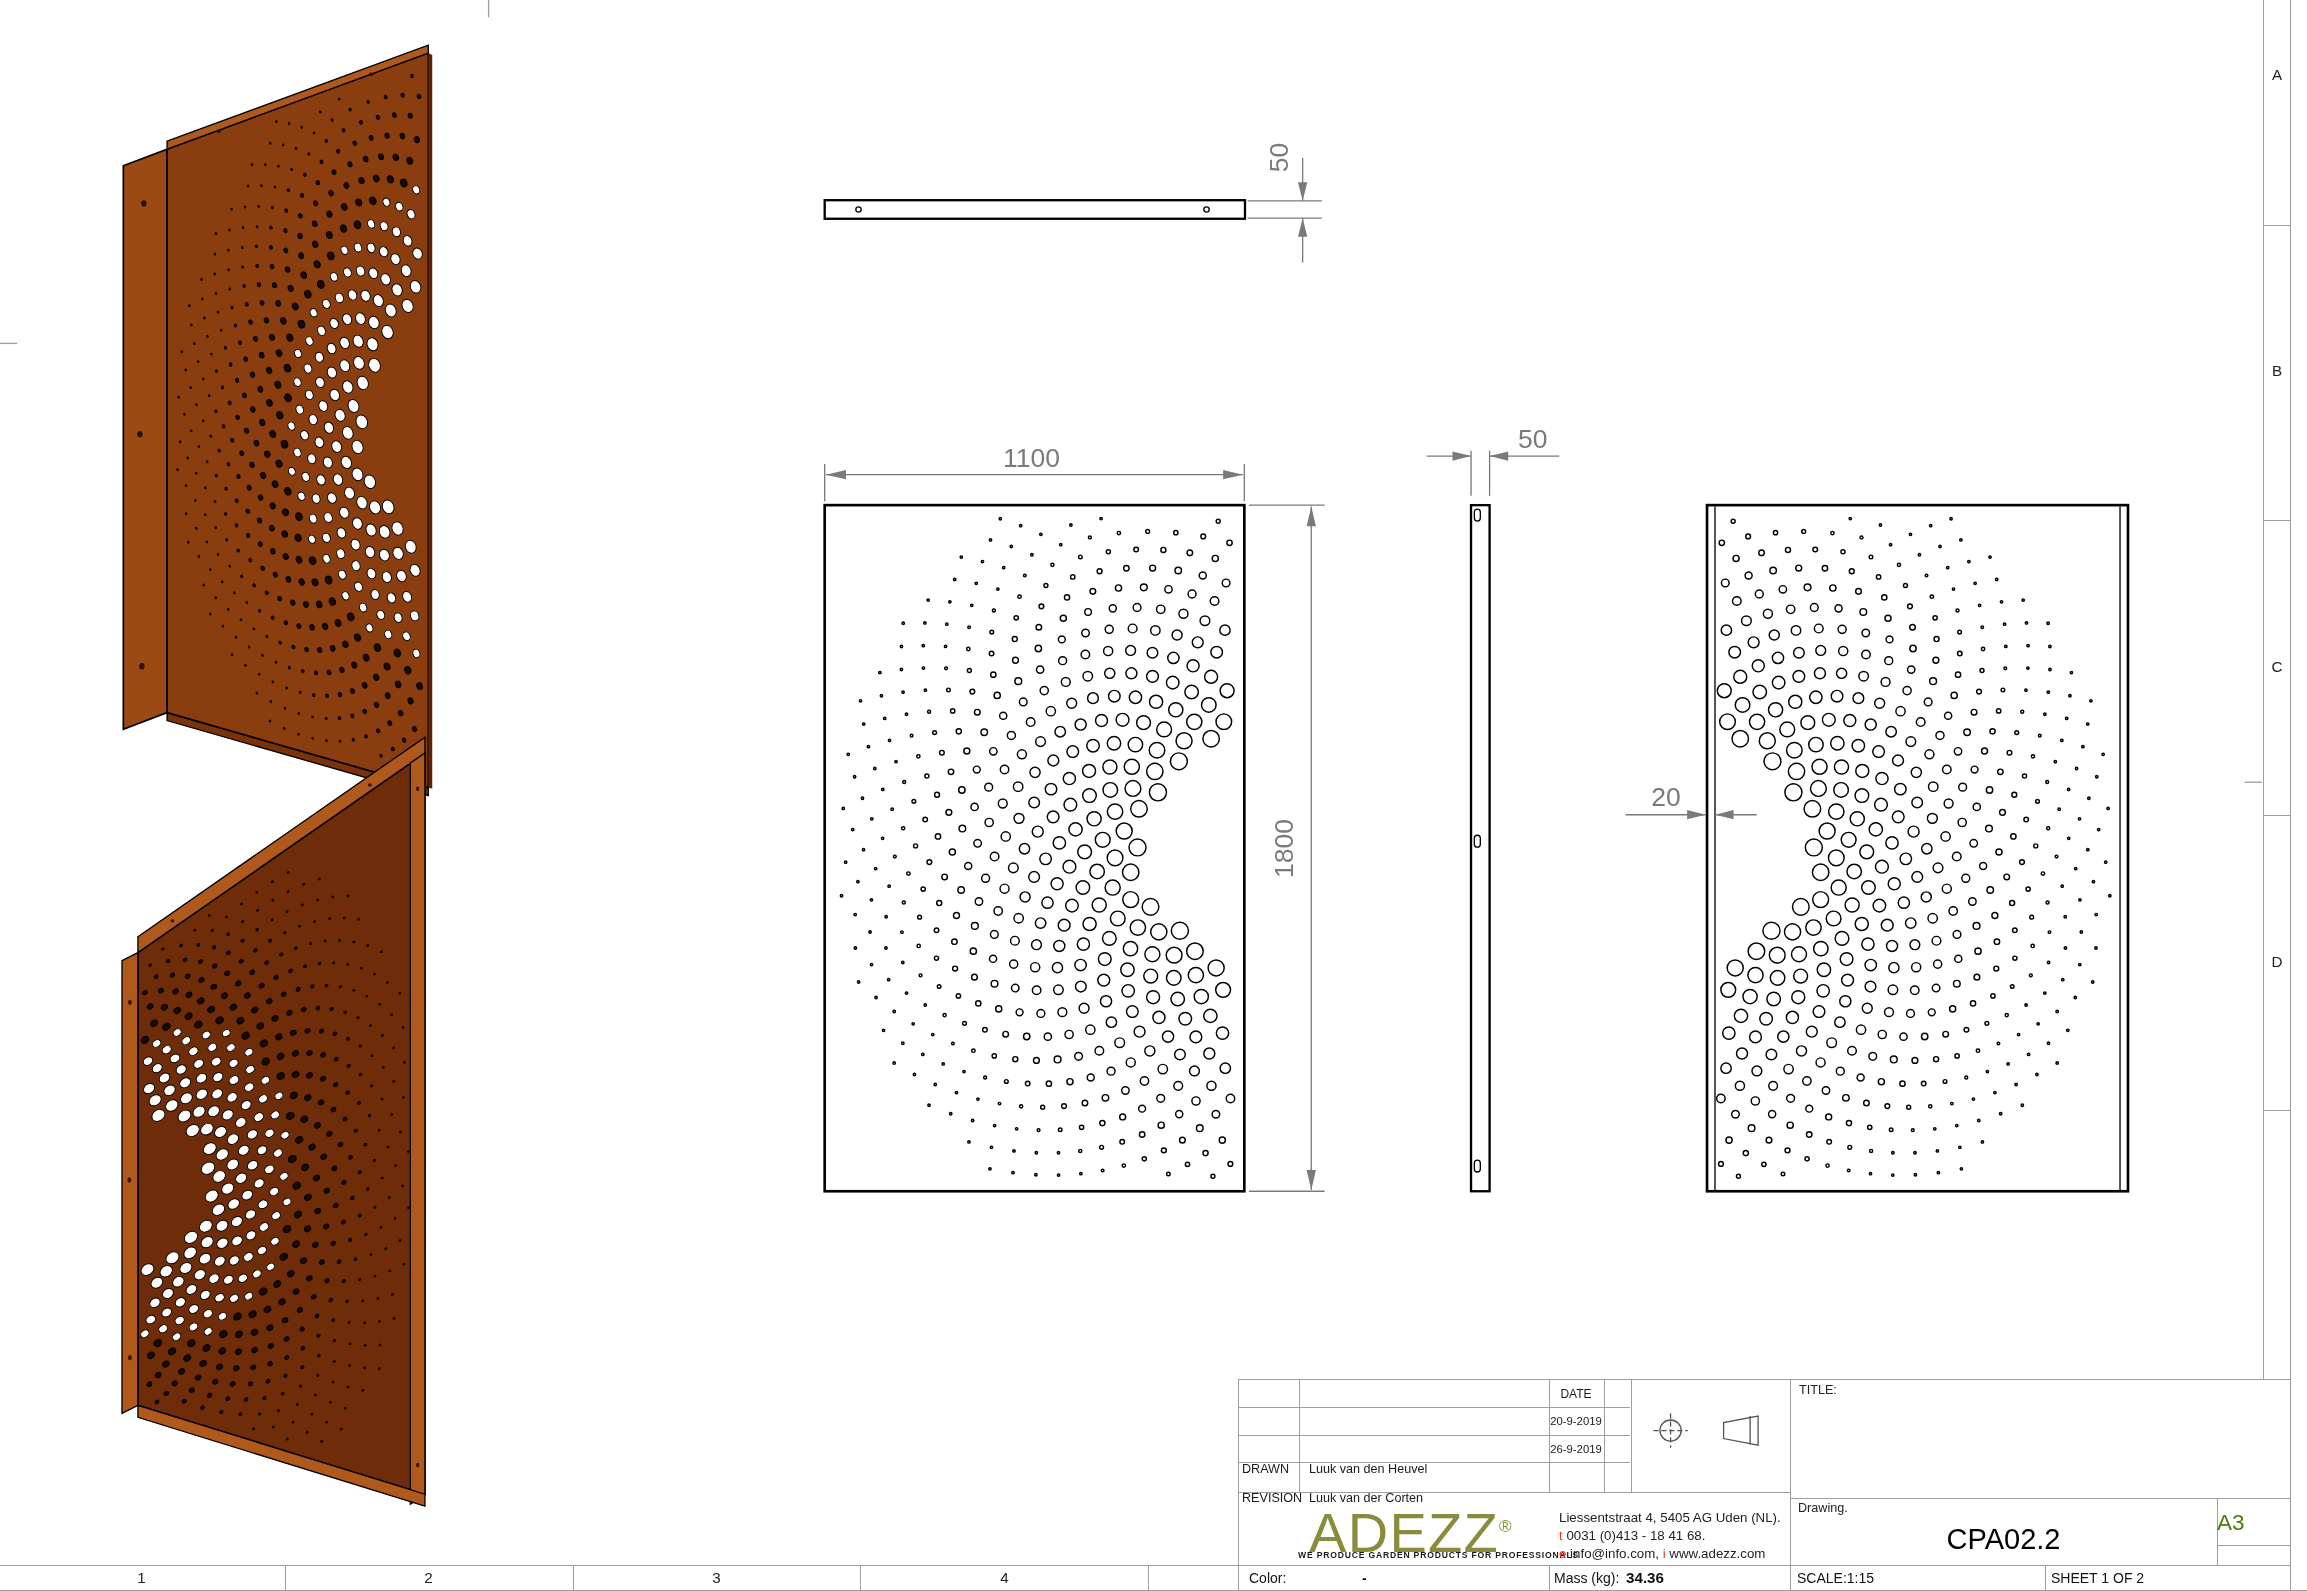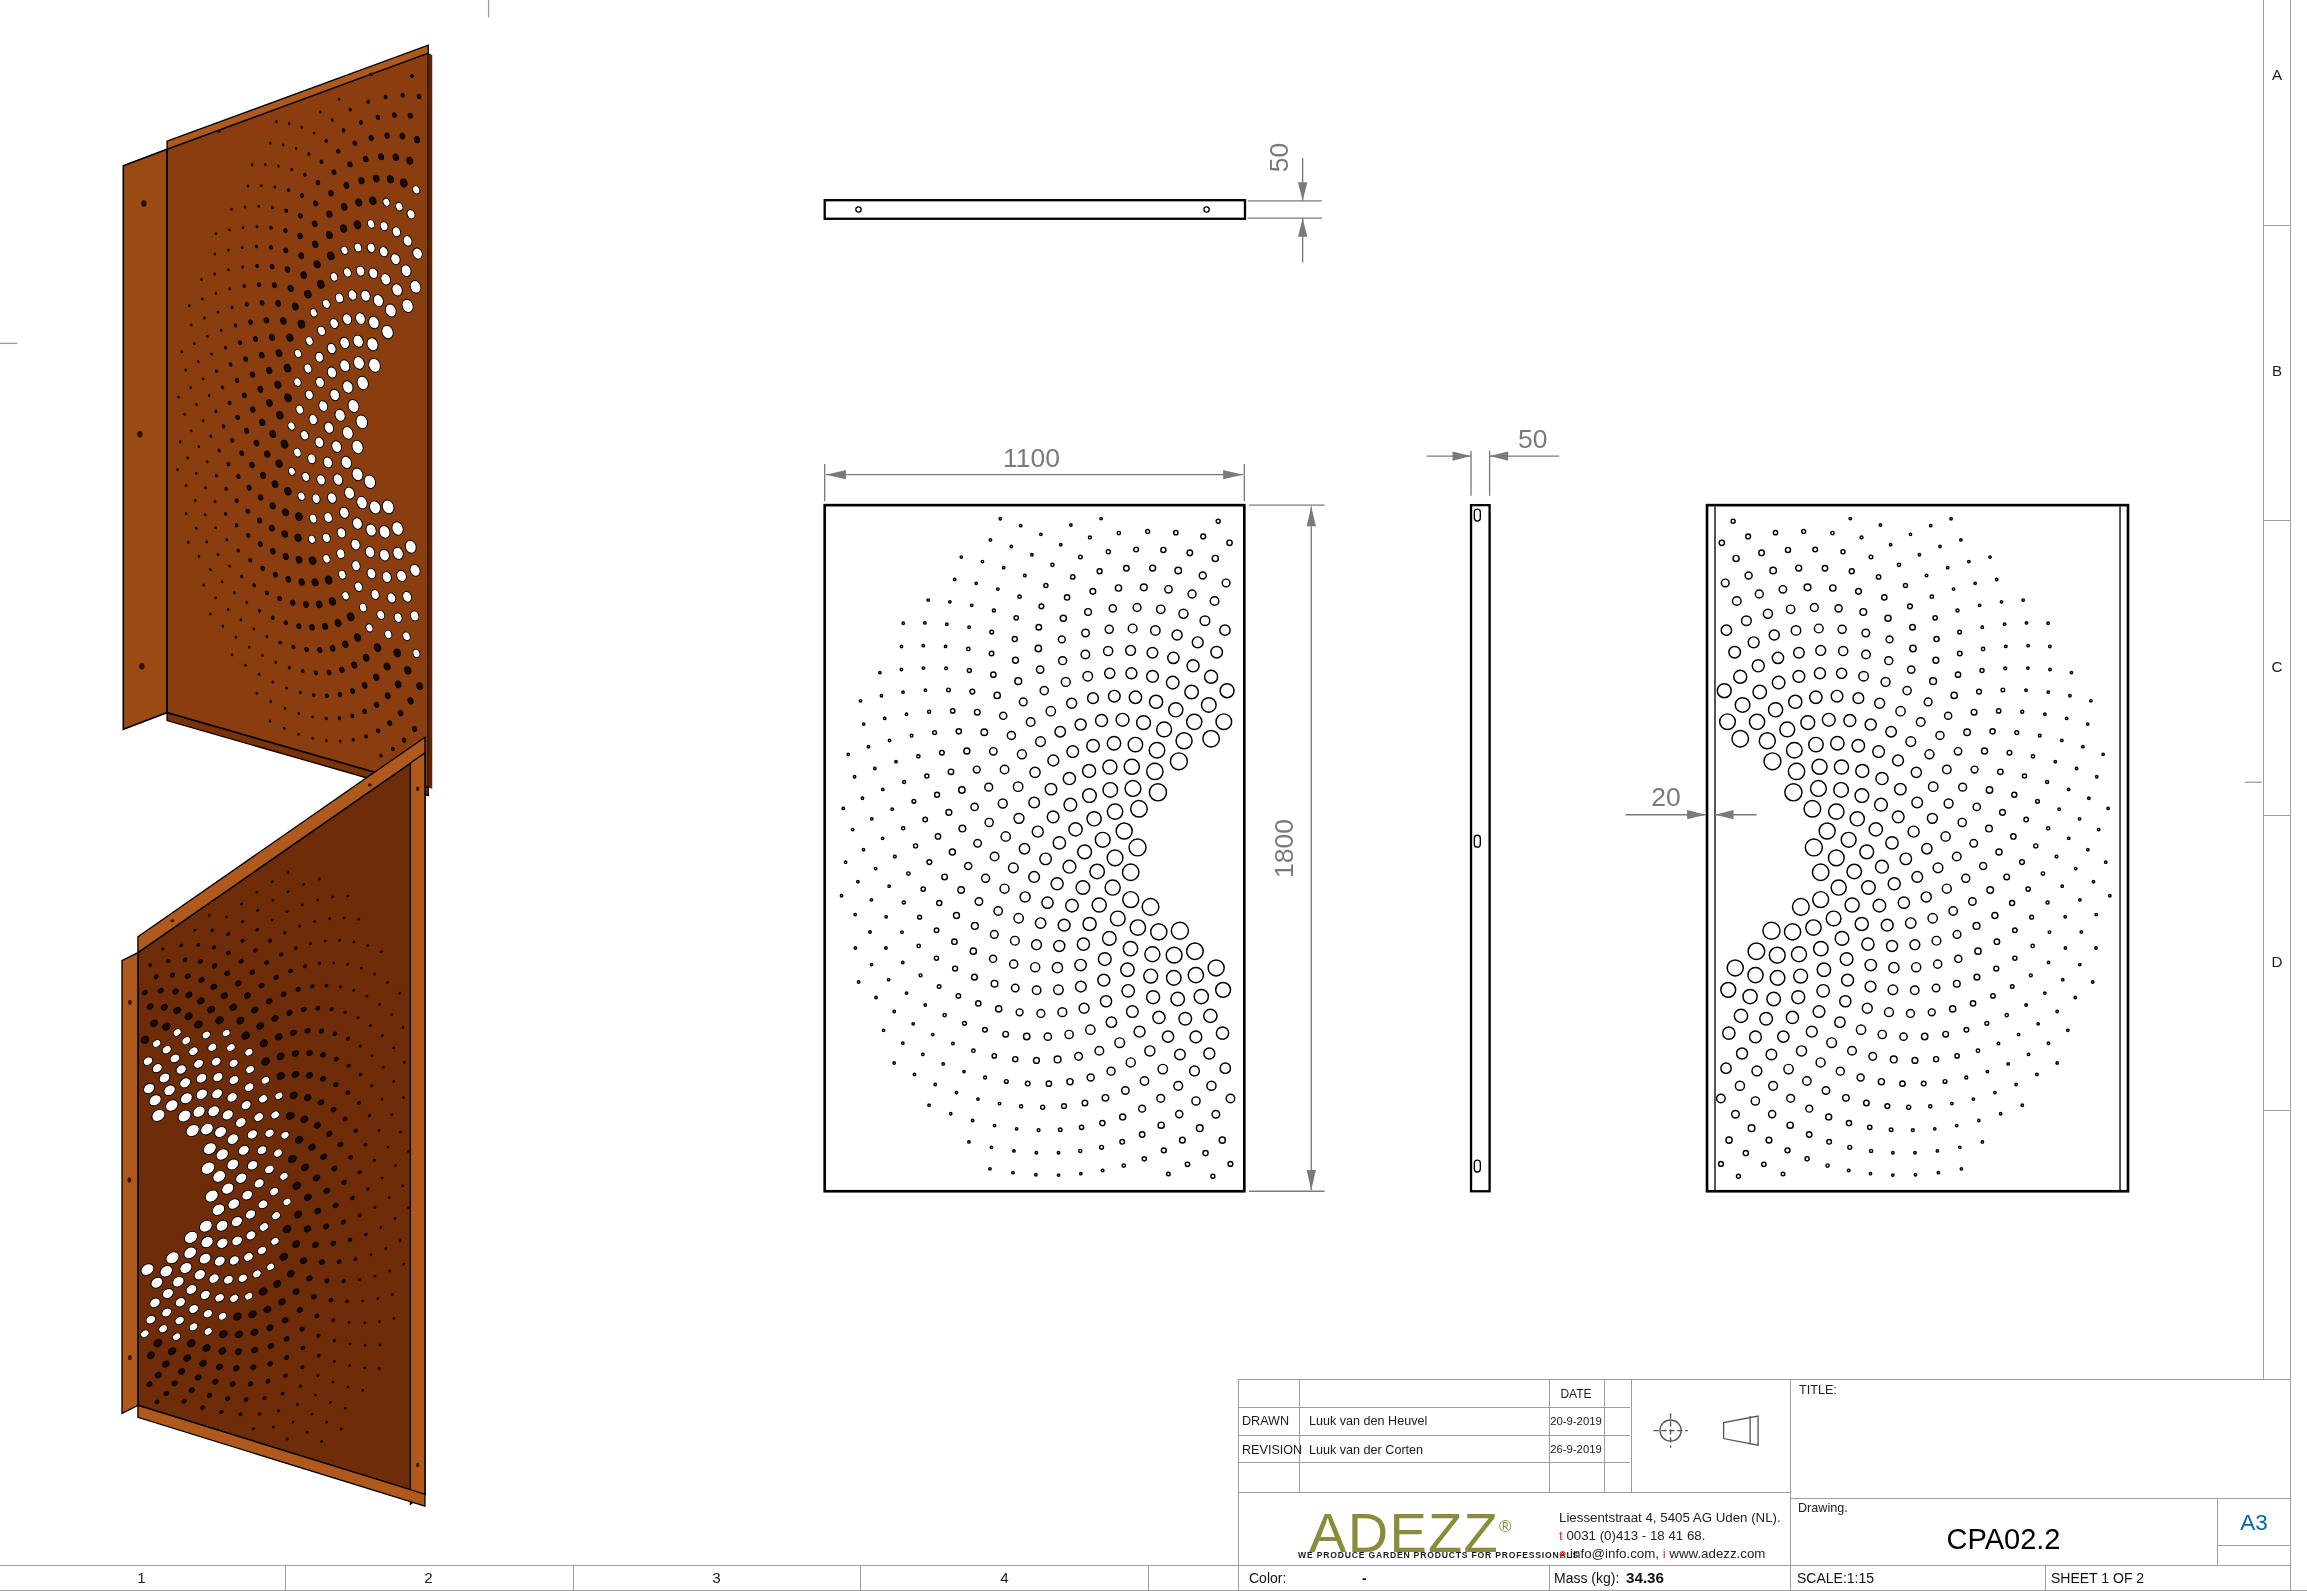--- a/index.html
+++ b/index.html
@@ -5,31 +5,31 @@
   html,body{margin:0;padding:0;background:#fff;}
   .sheet{position:relative;width:2307px;height:1591px;background:#fff;overflow:hidden;
          font-family:"Liberation Sans",sans-serif;}
   svg{position:absolute;left:0;top:0;}
   .t{position:absolute;white-space:nowrap;color:#1a1a1a;}
   .vl,.hl{position:absolute;background:#9e9e9e;}
   .vl{width:1.3px;} .hl{height:1.3px;}
   .zl{position:absolute;width:28px;text-align:center;font-size:15.2px;color:#222;}
   .zn{position:absolute;width:53px;text-align:center;font-size:15.2px;color:#222;}
   .dimtxt{fill:#7a7a7a;font-family:"Liberation Sans",sans-serif;font-size:40px;}
-  .cell-label{font-size:12.6px;}
+  .cell-label{font-size:12.6px;margin-top:48px;}
   .cell-date{font-size:11.3px;width:54px;text-align:center;}
   .logo{font-size:56px;letter-spacing:1.3px;color:#8a8c3c;font-weight:500;}
   .logo sup{font-size:17px;vertical-align:super;}
   .tagline{font-size:8.6px;font-weight:bold;letter-spacing:0.8px;color:#1a1a1a;}
   .addr{font-size:13.3px;color:#222;line-height:18px;}
   .addr .pfx{color:#e63222;}
   .small-label{font-size:12.6px;color:#222;}
   .big-title{font-size:26.5px;color:#111;text-align:center;}
   .big-drawing{font-size:29px;color:#000000;text-align:center;}
-  .a3{font-size:22.5px;color:#0369a1;text-align:center;}
+  .a3{font-size:22.5px;color:#4d7c0f;text-align:left;}
   .brow{font-size:14px;color:#111;}
 </style>
 </head>
 <body>
 
 <div class="sheet">
 
   <svg width="2307" height="1591" viewBox="0 0 3480 2400">
 
     <g stroke="#9e9e9e" stroke-width="2">

